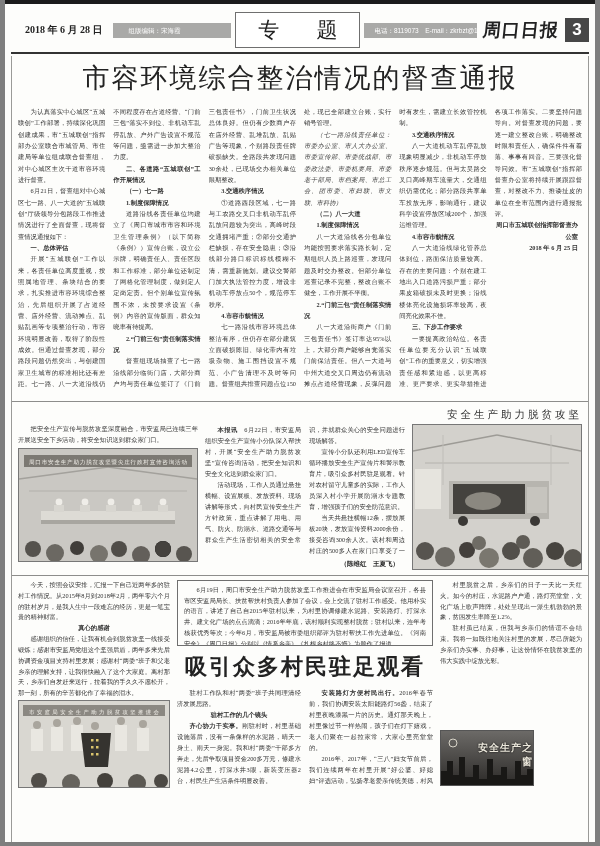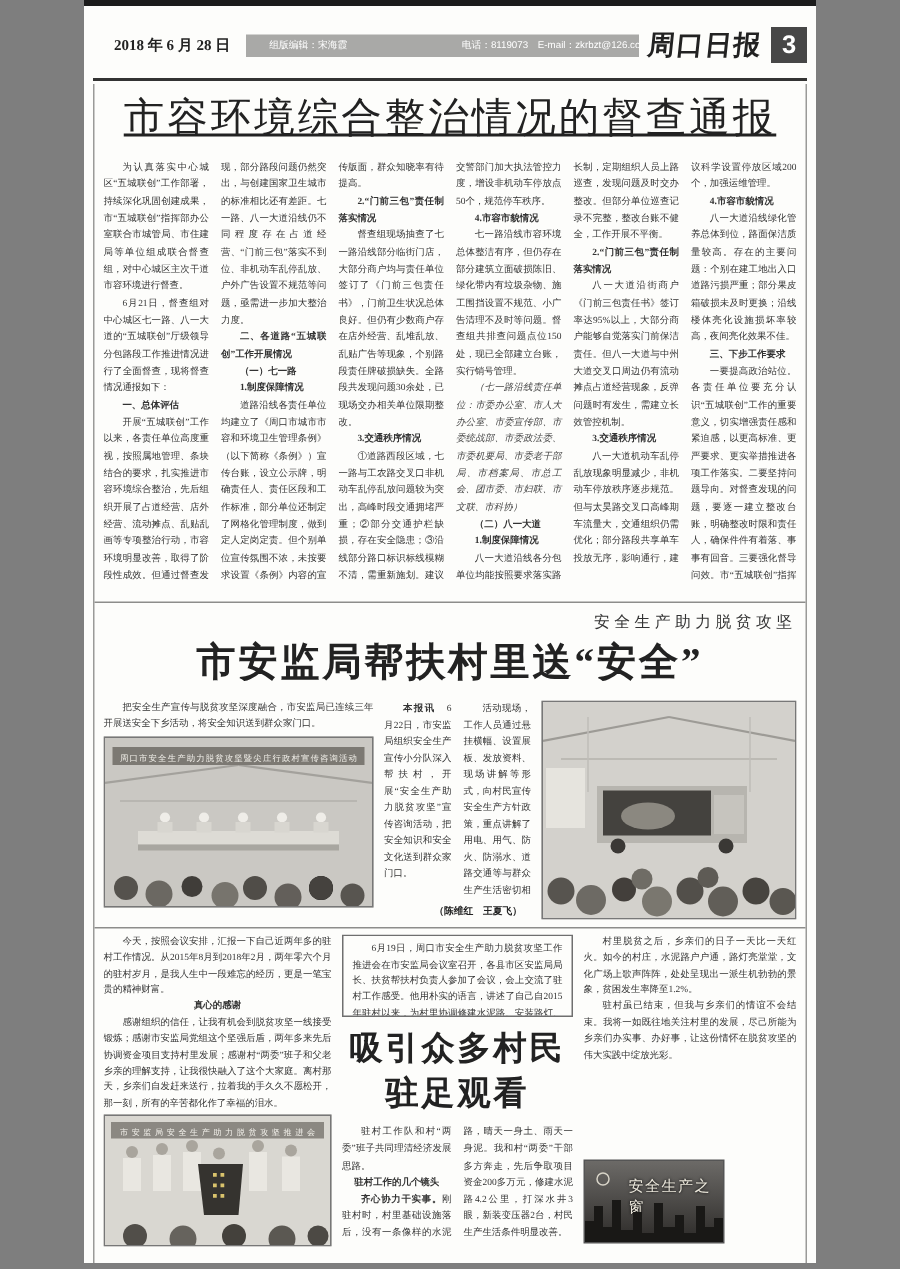--- a/index.html
+++ b/index.html
@@ -1,36 +1,36 @@
 <!DOCTYPE html>
 <html><head>
 <meta charset="utf-8">
 <style>
   html,body{margin:0;padding:0;background:#7e7e7e;}
-  .sheet{width:488px;height:842px;margin:0 auto;background:#fdfdfb;position:relative;
+  .sheet{width:590px;height:842px;margin:0 auto;background:#fdfdfb;position:relative;
          border-top:4px solid #1b1b1b;font-family:"Liberation Serif", serif;color:#222;
          box-sizing:border-box;padding:0 6px;overflow:hidden;}
   
   .masthead{display:flex;align-items:center;margin-top:8px;height:36px;border-bottom:2px solid #333;padding-bottom:4px;}
   .m-date{font-size:10px;font-weight:bold;color:#222;white-space:nowrap;padding:0 10px 0 14px;}
   .m-bar{flex:1;height:15px;background:#a9a9a7;color:#fff;font-size:6.5px;line-height:15px;
          font-family:"Liberation Sans",sans-serif;padding-left:16px;white-space:nowrap;overflow:hidden;}
   .m-bar.right{padding-left:10px;}
   .m-topic{border:1px solid #6f6f6f;background:#fff;font-size:21px;letter-spacing:16px;
            padding:3px 6px 3px 22px;margin:0 4px;white-space:nowrap;font-weight:500;}
   .m-logo{font-size:18px;font-weight:900;white-space:nowrap;transform:skewX(-6deg);
           padding:0 6px;letter-spacing:1px;}
   .m-page{width:24px;height:24px;background:#474747;color:#fff;font-size:17px;font-weight:bold;
           display:flex;align-items:center;justify-content:center;font-family:"Liberation Sans",sans-serif;}
   
   .frame{border:1px solid #9a9a98;border-top:none;margin-top:2px;height:788px;box-sizing:border-box;
          padding:4px 6px 0 6px;}
   
   .hl1{font-size:27px;text-align:center;margin:8px 0 2px 0;font-weight:500;letter-spacing:2px;}
-  .hl2{font-size:27px;text-align:center;margin:0 0 10px 0;font-weight:500;letter-spacing:2px;text-decoration:underline;}
+  .hl2{font-size:27px;text-align:center;margin:0 0 10px 0;font-weight:500;letter-spacing:2px;}
   .cols6{height:290px;column-count:6;column-gap:8px;column-fill:auto;overflow:hidden;
          font-size:6.3px;line-height:1.8;text-align:justify;color:#333;}
   .cols6 p,.cols2 p,.txt p{margin:0;text-indent:2em;}
   p.h{font-weight:bold;}
   p.hc{font-weight:bold;text-align:center;text-indent:0;}
   p.i{font-style:italic;color:#444;}
   p.r{text-align:right;font-weight:bold;text-indent:0;padding-right:4px;}
   
   .rule{border-top:1px solid #8d8d8b;margin:5px -6px 0 -6px;}
   
@@ -52,31 +52,32 @@
   .bot-center{flex:1;display:flex;flex-direction:column;overflow:hidden;}
   .introbox{border:1px solid #6f6f6f;padding:4px 6px;font-size:6.3px;line-height:1.7;
             text-align:justify;color:#333;height:58px;overflow:hidden;}
   .bothead{text-align:center;font-size:22px;font-weight:bold;letter-spacing:2px;margin:6px 0 5px 0;}
   .bot-center .cols2{height:104px;}
   .bot-right{width:142px;display:flex;flex-direction:column;}
   .bot-right .txt{font-size:6.3px;line-height:1.72;text-align:justify;color:#333;flex:1;overflow:hidden;}
   .graphic-row{display:flex;gap:5px;align-items:flex-end;margin:4px 0 2px 0;}
   .graphic{width:92px;height:54px;background:linear-gradient(#6c6a67,#2c2a28);border:1px solid #555;
            position:relative;overflow:hidden;flex:none;}
-  .graphic .gtx{position:absolute;top:10px;left:0;right:0;text-align:left;color:#ece8dc;
-                font-size:10px;font-weight:normal;letter-spacing:1px;text-shadow:0 0 2px #000;padding-left:29px;}
+  .graphic .gtx{position:absolute;top:10px;left:0;right:0;text-align:right;color:#ece8dc;
+                font-size:10px;font-weight:bold;letter-spacing:1px;text-shadow:0 0 2px #000;padding-left:29px;}
 </style>
 </head>
 <body>
 
 <div class="sheet">
 
   <div class="masthead">
     <div class="m-date">2018 年 6 月 28 日</div>
     <div class="m-bar">组版编辑：宋海霞</div>
+    <div class="m-topic">专 题</div>
     <div class="m-bar right">电话：8119073　E-mail：zkrbzt@126.com</div>
     <div class="m-logo">周口日报</div>
     <div class="m-page">3</div>
   </div>
 
   <div class="frame">
 
     <div>
       <div class="hl2">市容环境综合整治情况的督查通报</div>
       <div class="cols6">
@@ -108,21 +109,20 @@
           <p class="n">一要提高政治站位。各责任单位要充分认识“五城联创”工作的重要意义，切实增强责任感和紧迫感，以更高标准、更严要求、更实举措推进各项工作落实。二要坚持问题导向。对督查发现的问题，要逐一建立整改台账，明确整改时限和责任人，确保件件有着落、事事有回音。三要强化督导问效。市“五城联创”指挥部督查办公室将持续开展跟踪督查，对整改不力、推诿扯皮的单位在全市范围内进行通报批评。</p>
           <p class="r">周口市五城联创指挥部督查办公室</p>
           <p class="r">2018 年 6 月 25 日</p>
         </div>
     </div>
 
     <div class="rule"></div>
 
     <div>
       <div class="kicker">安全生产助力脱贫攻坚</div>
-      <div class="midhead">市安监局帮扶村里送“安全”</div>
       <div class="midbody">
         <div class="mid-left">
           <div class="txt">
               <p>把安全生产宣传与脱贫攻坚深度融合，市安监局已连续三年开展送安全下乡活动，将安全知识送到群众家门口。</p>
             </div>
           <div class="photo" style="width:178px;height:112px;">
             <svg width="178" height="112" viewBox="0 0 178 112">
               <rect width="178" height="112" fill="#cac8c3"></rect>
               <line x1="0" y1="30" x2="89" y2="18" stroke="#a3a19c" stroke-width="1.5"></line>
               <line x1="178" y1="30" x2="89" y2="18" stroke="#a3a19c" stroke-width="1.5"></line>

